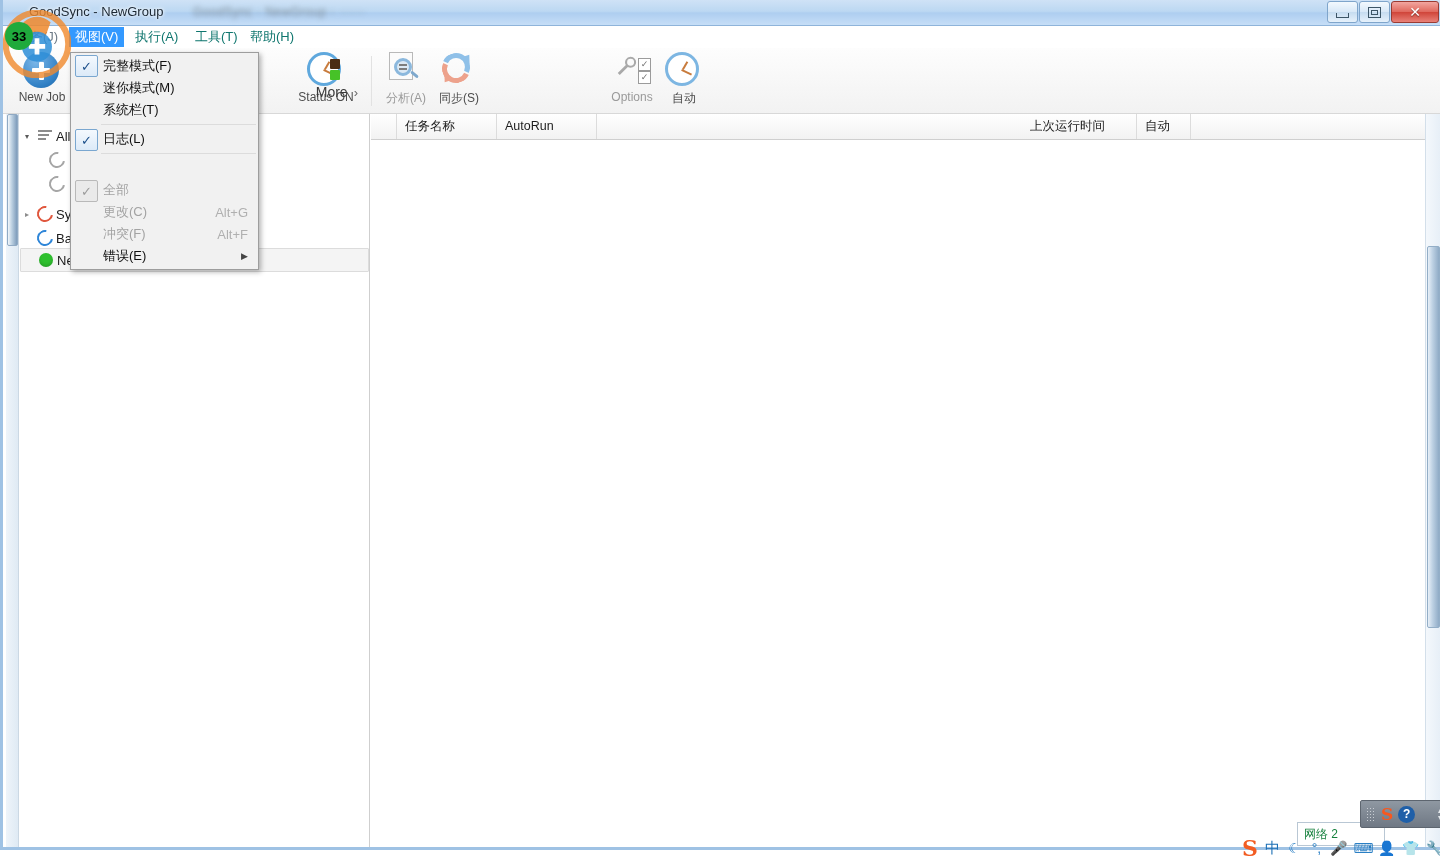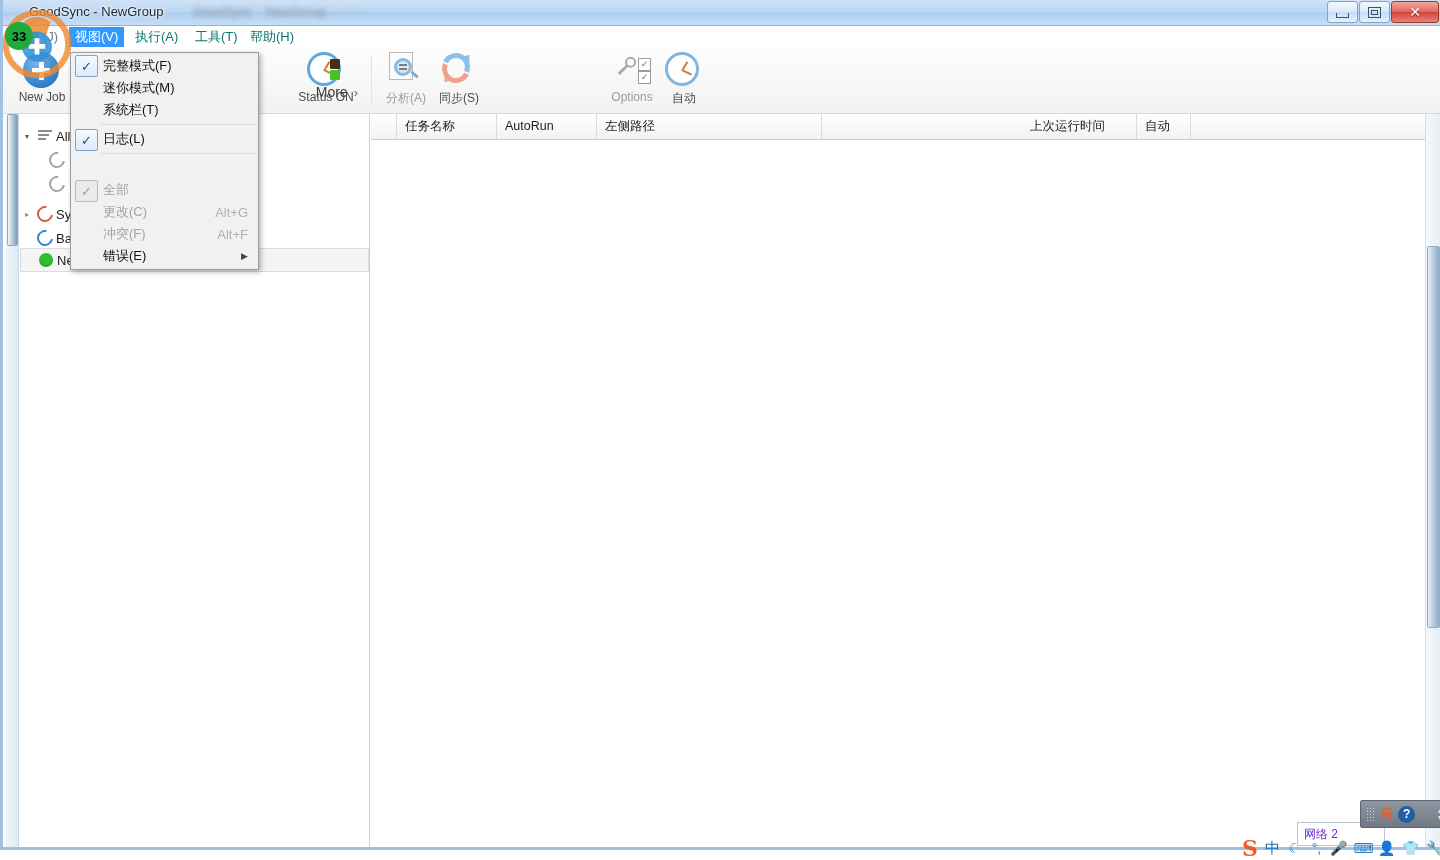--- a/index.html
+++ b/index.html
@@ -296,21 +296,21 @@
     font-size:15px;color:#1f6fb8;z-index:60;
   }
   #ime-bar .sg{
     font-family:"DejaVu Serif","Liberation Serif",serif;font-size:22px;font-weight:bold;
     color:#f25c22;line-height:1;
   }
   .ime-ico{width:17px;height:17px;display:flex;align-items:center;justify-content:center;
     font-size:14px;color:#2a7fc4;}
   #ime-tip{
     position:absolute;left:1297px;top:822px;width:80px;height:22px;
-    background:#ffffff;border:1px solid #b9c7d4;font-size:12px;color:#6d28d9;
+    background:#ffffff;border:1px solid #b9c7d4;font-size:12px;color:#15803d;
     display:flex;align-items:center;padding-left:6px;z-index:59;
   }
   #float-panel{
     position:absolute;left:1360px;top:800px;width:80px;height:26px;
     background:linear-gradient(to bottom,#8f98a2,#6f7884);
     border:1px solid #5d656f;border-radius:2px;
     display:flex;align-items:center;gap:5px;padding-left:5px;z-index:61;
   }
   #float-panel .grip{width:10px;height:14px;
     background-image:radial-gradient(#c9ced4 1px,transparent 1px);
@@ -487,21 +487,20 @@
         </span>
         <span>Ne</span>
       </div>
     </div>
 
     <div id="main">
       <div id="table-head">
         <div class="th" style="left:0px;width:26px"></div>
         <div class="th" style="left:26px;width:100px">任务名称</div>
         <div class="th" style="left:126px;width:100px">AutoRun</div>
-        <div class="th" style="left:226px;width:225px">左侧路径</div>
         <div class="th" style="left:651px;width:115px">上次运行时间</div>
         <div class="th" style="left:766px;width:54px">自动</div>
         <div class="th" style="left:820px;width:235px;border-right:none"></div>
       </div>
 
       <div id="table-body"></div>
 
       <div id="main-scroll">
         <div class="thumb"></div>
       </div>

